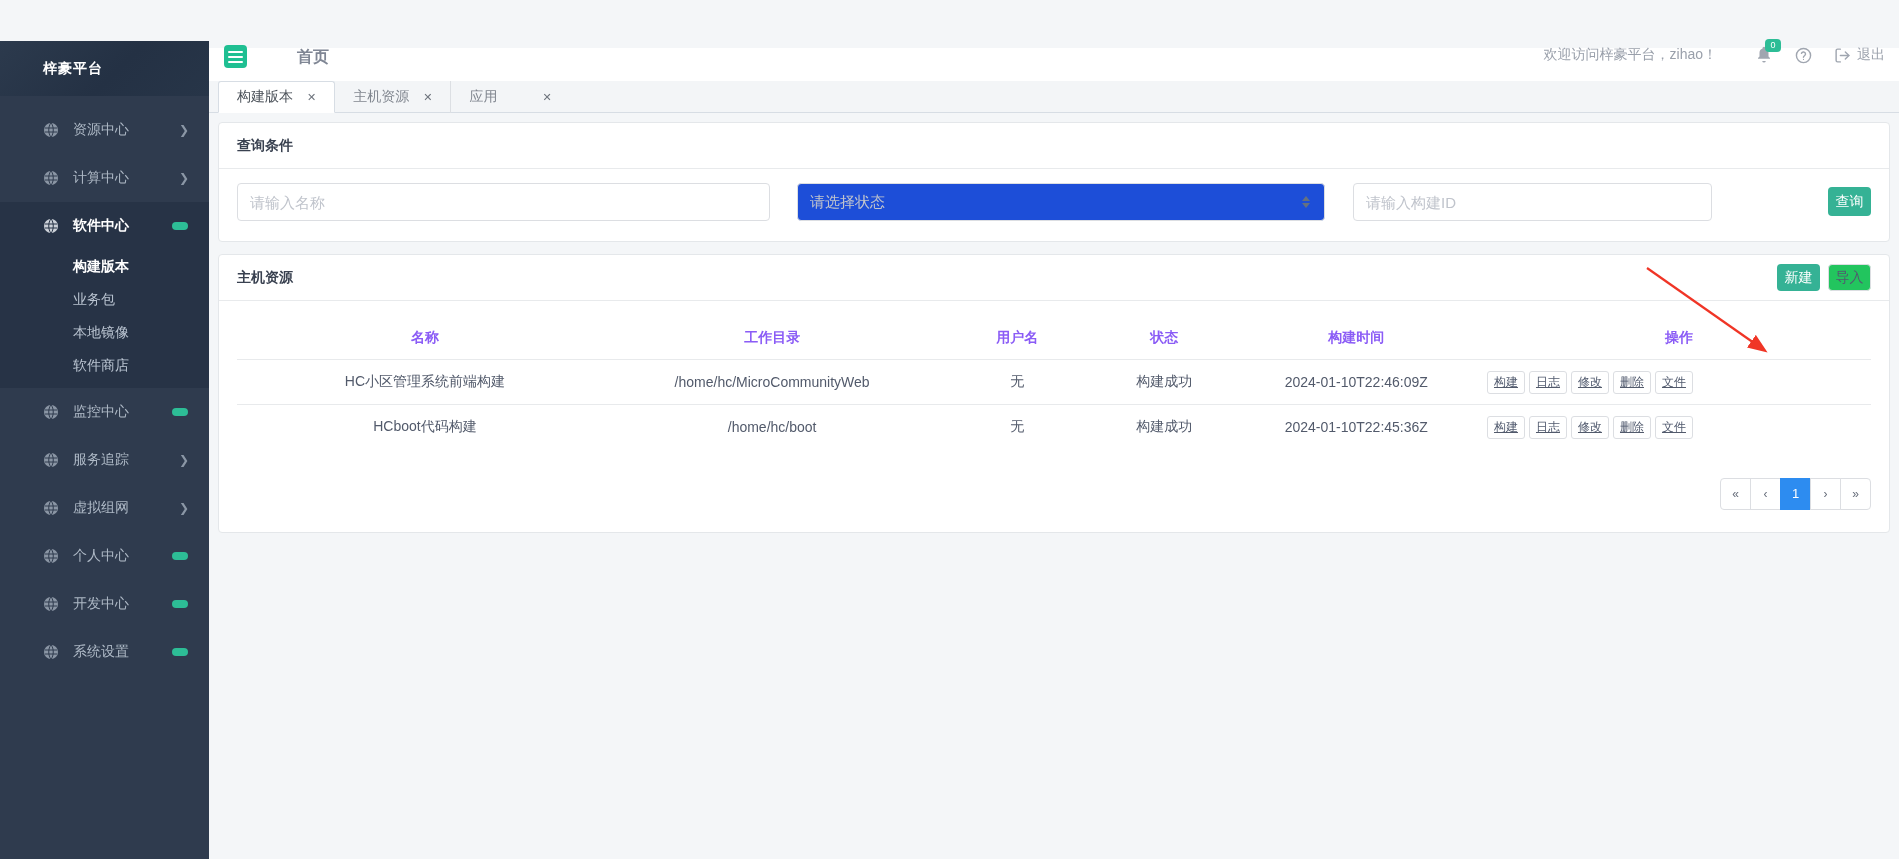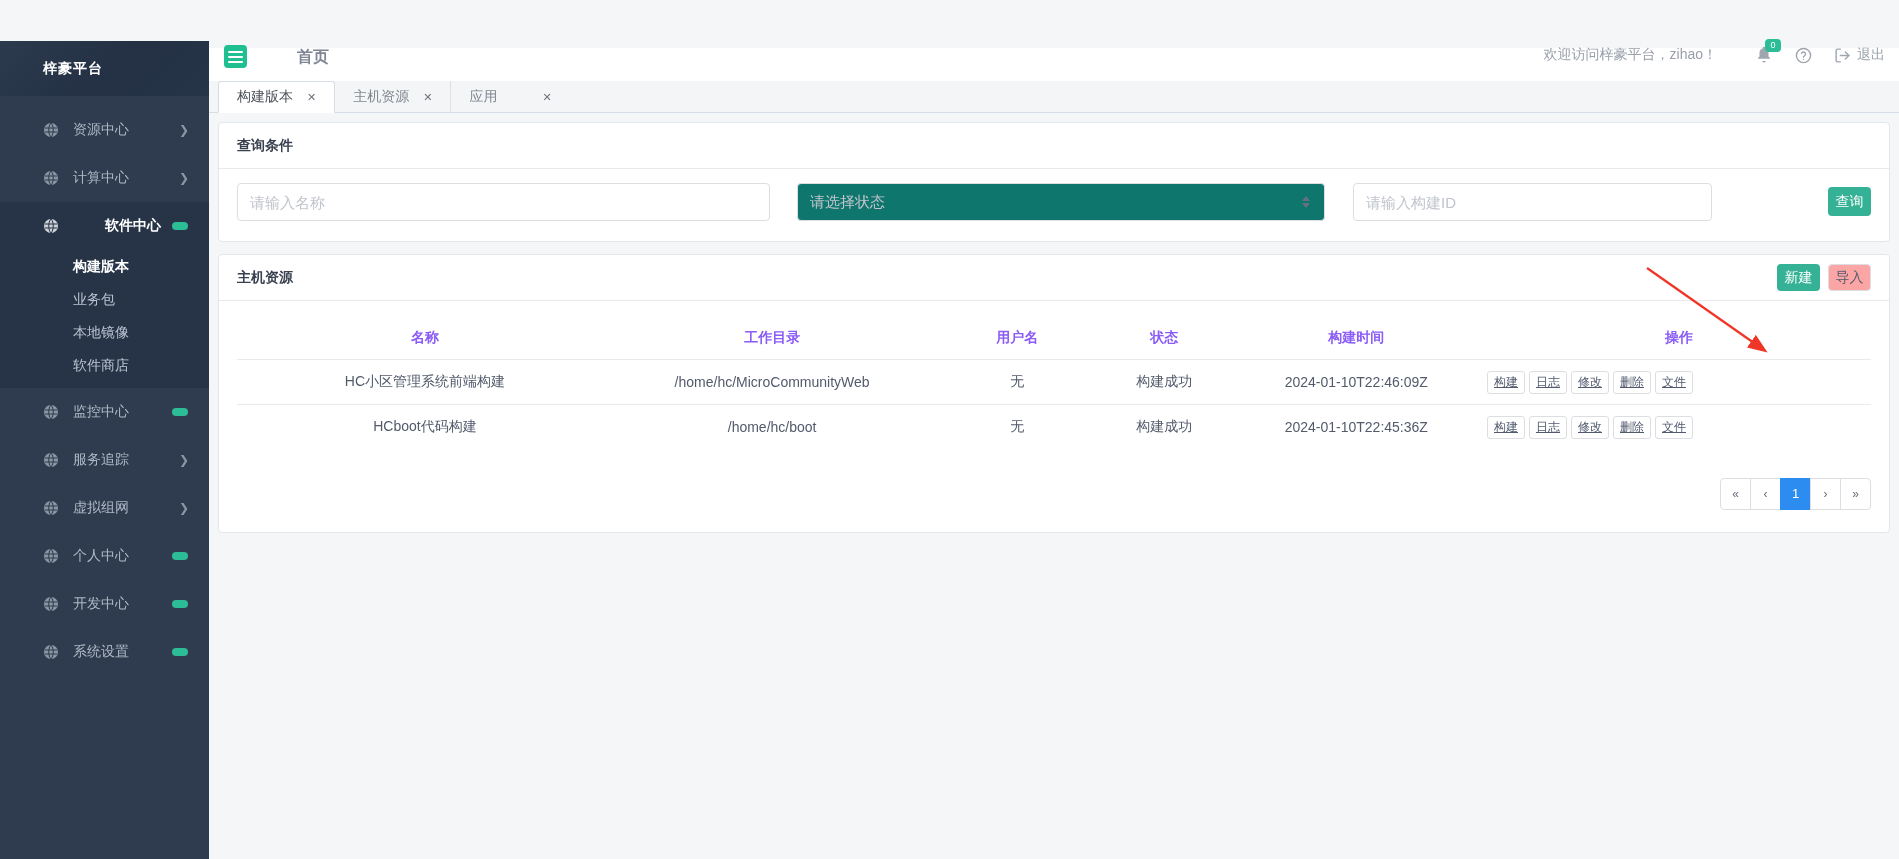--- a/index.html
+++ b/index.html
@@ -10,21 +10,21 @@
   .sidebar { position:absolute; left:0; top:5px; width:209px; height:859px;
     background:#2f3b4e; z-index:5;margin-top:36px; }
   .logo-area { height:55px; background:linear-gradient(135deg,#2c3a4d 0%,#243144 55%,#273548 100%);
     display:flex; align-items:center; padding-left:43px; }
   .logo-text { color:#ffffff; font-size:14px; font-weight:bold; letter-spacing:1px; }
   .menu { padding-top:10px; }
   .menu-item { position:relative; height:48px; display:flex; align-items:center;
     padding-left:43px; color:#aeb9c6; font-size:14px; cursor:pointer; }
   .menu-item .label { margin-left:14px; }
   .menu-section-open { background:#273346; padding-bottom:6px; }
-  .menu-section-open .menu-item { color:#c3cdd9;gap:32px; }
+  .menu-section-open .menu-item { color:#c3cdd9; }
   .globe { width:16px; height:16px; flex:0 0 16px; opacity:.85; }
   .chev { position:absolute; right:20px; top:50%; transform:translateY(-50%);
     font-size:12px; color:#8b97a6; }
   .pill { position:absolute; right:21px; top:50%; transform:translateY(-50%);
     width:16px; height:8px; border-radius:4px; background:#2dbd96; }
   .submenu-item { height:33px; display:flex; align-items:center; padding-left:73px;
     color:#bac4d1; font-size:14px; cursor:pointer; }
   .submenu-item.active { color:#ffffff; font-weight:bold; }
 
   
@@ -54,32 +54,32 @@
   .content { position:relative; height:794px; background:#f4f6f8; padding:9px 9px 0 9px; }
   .card { background:#ffffff; border:1px solid #e4e7ea; border-radius:4px; }
   .card-head { height:46px; display:flex; align-items:center; padding:0 18px;
     border-bottom:1px solid #e8eaec; font-size:14px; font-weight:bold; color:#394150; }
   .card-head .spacer { flex:1; }
 
   .query-body { padding:14px 18px 20px 18px; display:flex; align-items:center; }
   .txt-input { height:38px; border:1px solid #dcdee2; border-radius:4px; background:#fff;
     font-size:15px; color:#495060; padding:8px 12px; outline:none; }
   .txt-input::placeholder { color:#c0c4cc; }
-  .fake-select { height:38px; border:1px solid #dcdee2; border-radius:4px; background:#0f766e;
+  .fake-select { height:38px; border:1px solid #dcdee2; border-radius:4px; background:#1d4ed8;
     display:flex; align-items:center; justify-content:space-between; padding:0 12px; cursor:pointer; }
   .fake-select .ph { color:#c0c4cc; font-size:15px; }
   .updown { display:flex; flex-direction:column; gap:2px; margin-right:2px; }
   .updown b { width:0; height:0; border-left:4px solid transparent; border-right:4px solid transparent; }
   .updown .up { border-bottom:5px solid #657180; }
   .updown .dn { border-top:5px solid #657180; }
   .btn-green { background:#35b295; color:#ffffff; border:none; border-radius:4px;
     font-size:14px; cursor:pointer; }
   .btn-search { width:43px; height:29px; margin-left:auto; align-self:flex-start; margin-top:4px; }
   .btn-new { width:43px; height:27px; }
-  .btn-plain { background:#fca5a5; border:1px solid #dcdee2; border-radius:4px; color:#515a6e;
+  .btn-plain { background:#22c55e; border:1px solid #dcdee2; border-radius:4px; color:#515a6e;
     font-size:14px; cursor:pointer; }
   .btn-import { width:43px; height:27px; margin-left:8px; }
 
   table.grid { width:100%; border-collapse:collapse; margin-top:20px; }
   table.grid th { font-size:14px; color:#8b5cf6; font-weight:bold; padding:8px 0 12px 0; }
   table.grid td { font-size:14px; color:#525a6b; text-align:center; height:45px;
     border-top:1px solid #e8eaec; }
   .ops { display:flex; gap:4px;text-decoration:underline; }
   .op-btn { min-width:34px; height:23px; padding:0 6px; background:#fff; border:1px solid #dcdee2;
     border-radius:3px; font-size:12px; color:#515a6e; cursor:pointer; }

